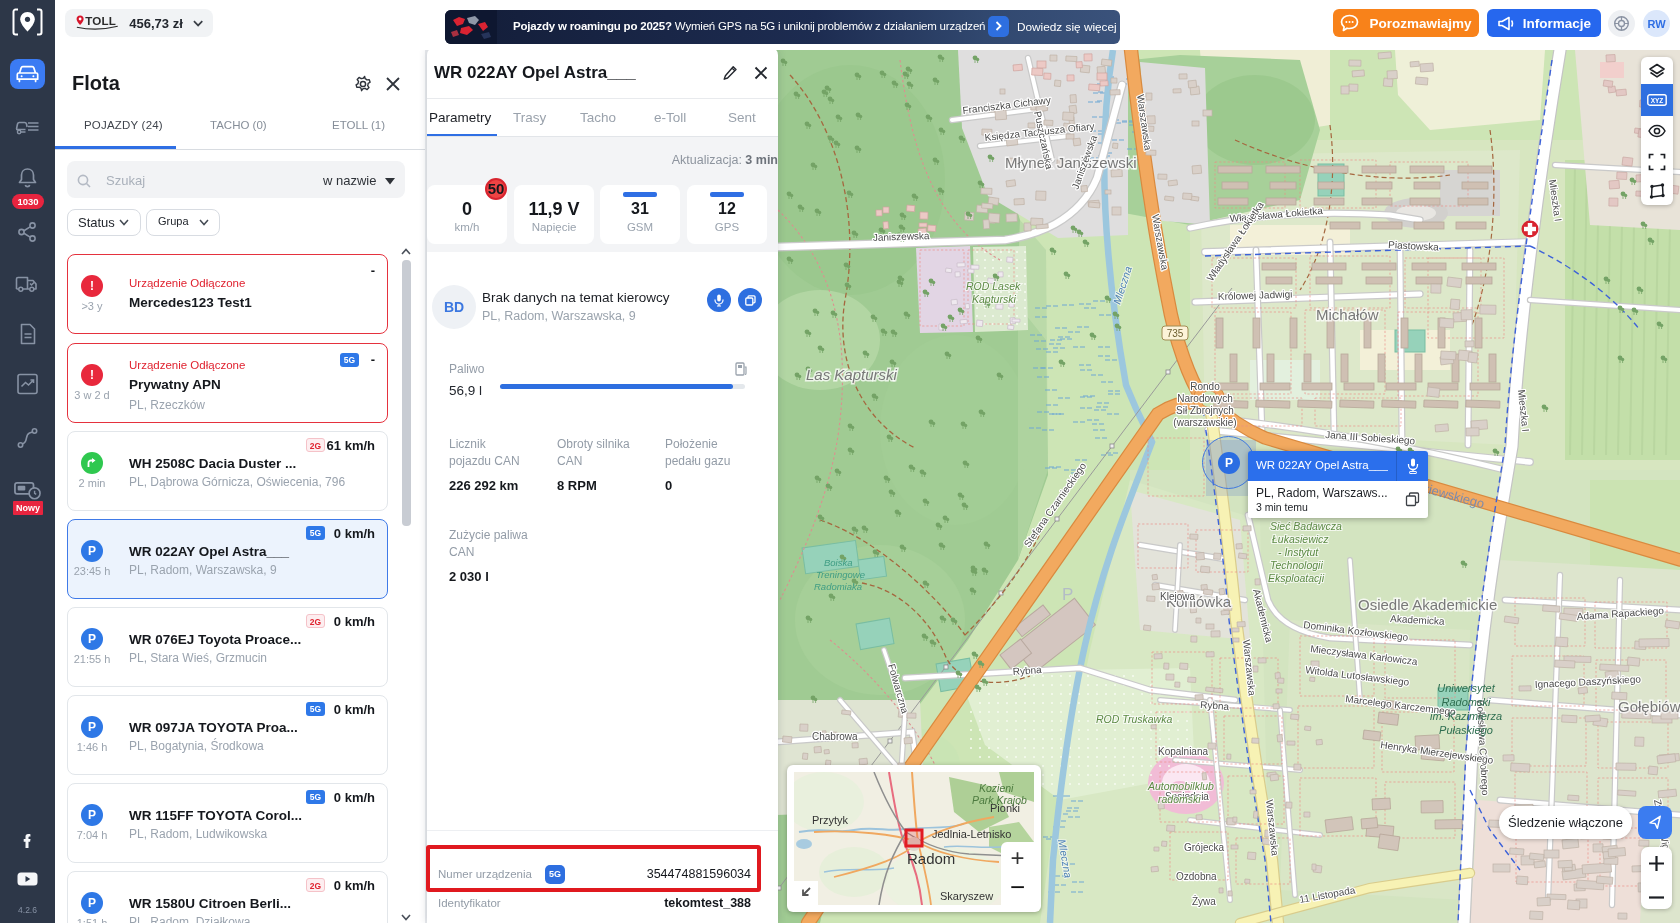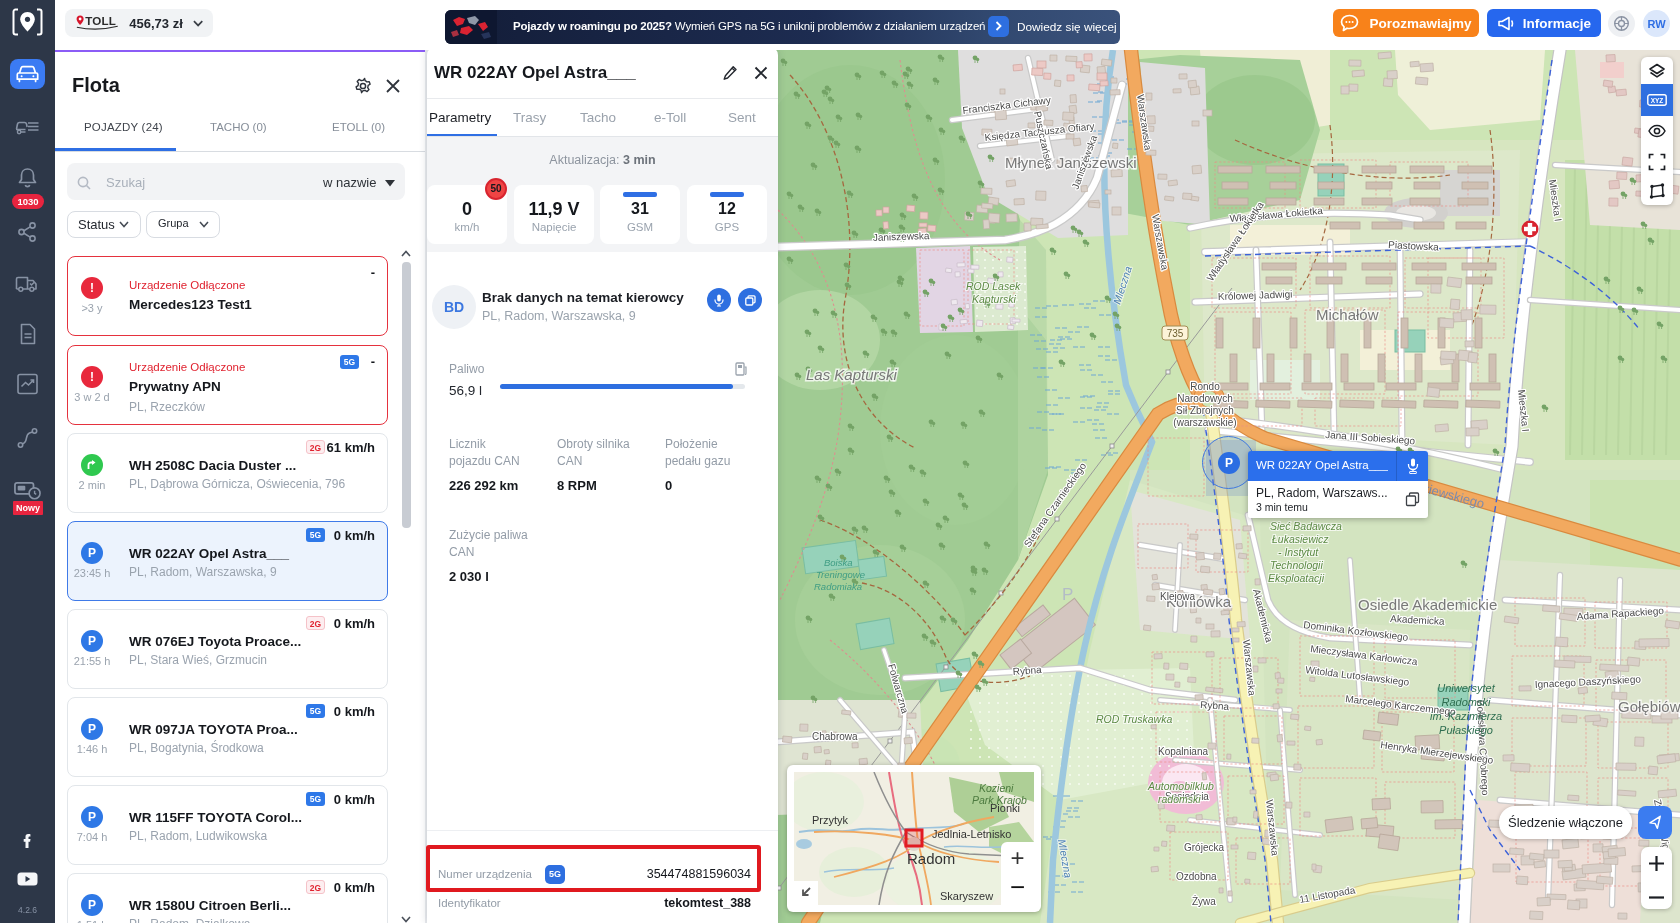--- a/index.html
+++ b/index.html
@@ -6,21 +6,21 @@
 body{position:relative}
 
 #sidebar{position:absolute;left:0;top:0;width:55px;height:923px;background:#2d3748;z-index:50}
 .sic{position:absolute;left:0;width:55px;display:flex;justify-content:center;color:#8792a4}
 
 #topbar{position:absolute;left:55px;top:0;width:1627px;height:50px;background:#fff;z-index:30}
 #etoll{position:absolute;left:10px;top:9px;width:148px;height:28px;background:#f1f3f5;border-radius:8px;display:flex;align-items:center;padding:0 10px}
 #banner{position:absolute;left:390px;top:10px;width:675px;height:34px;border-radius:6px;background:linear-gradient(90deg,#131d38 0%,#1d2c51 55%,#31486f 80%,#3a527b 100%);display:flex;align-items:center;overflow:hidden;color:#fff}
 .tbtn{position:absolute;top:9px;height:28px;border-radius:6px;color:#fff;font-size:13.5px;display:flex;align-items:center;justify-content:center;font-weight:700}
 
-#flota{position:absolute;left:55px;top:46px;width:370px;height:877px;background:#fff;border-top:6px solid #8b5cf6;z-index:20}
+#flota{position:absolute;left:55px;top:46px;width:370px;height:877px;background:#fff;border-top:4px solid #8b5cf6;z-index:20}
 #detail{position:absolute;left:427px;top:47px;width:351px;height:876px;background:#fff;border-radius:8px 8px 0 0;box-shadow:0 0 8px rgba(40,50,70,.18);z-index:25}
 .card{position:absolute;left:12px;width:321px;height:80px;background:#fff;border:1px solid #e2e6ea;border-radius:8px}
 .cicon{position:absolute;left:13px;top:20px;width:22px;height:22px;border-radius:50%;color:#fff;text-align:center;line-height:22px;font-size:12px;font-weight:700}
 .ctime{position:absolute;left:0px;top:45px;width:48px;text-align:center;font-size:11px;color:#9aa3ae}
 .ctit{position:absolute;left:61px;font-size:13.5px;font-weight:700;color:#15181d;white-space:nowrap}
 .csub{position:absolute;left:61px;font-size:12px;color:#9aa3ae;white-space:nowrap}
 .badge2g{position:absolute;width:19px;height:14px;border-radius:3px;font-size:8.5px;font-weight:700;text-align:center;line-height:14px}
 .b2{background:#fdeef0;color:#e02330;border:1px solid #f5c2c8}
 .b5{background:#2e78e8;color:#fff}
 .cspeed{position:absolute;right:12px;font-size:13px;font-weight:700;color:#15181d}
@@ -1438,21 +1438,21 @@
     <div class="abs" style="left:17px;top:22px;font-size:20px;font-weight:700;color:#17191d">Flota</div>
     <svg class="abs" style="left:299px;top:25px" width="18" height="18" viewBox="0 0 18 18">
 <circle cx="9" cy="9" r="2.6" fill="none" stroke="#2f343c" stroke-width="1.5"></circle>
 <path d="M9 1.2 L10 3.4 A6 6 0 0 1 11.9 4.2 L14.2 3.4 L15.6 5.8 L13.9 7.4 A6 6 0 0 1 13.9 9.6 L15.6 11.2 L14.2 13.6 L11.9 12.8 A6 6 0 0 1 10 13.6 L9 15.8 L8 13.6 A6 6 0 0 1 6.1 12.8 L3.8 13.6 L2.4 11.2 L4.1 9.6 A6 6 0 0 1 4.1 7.4 L2.4 5.8 L3.8 3.4 L6.1 4.2 A6 6 0 0 1 8 3.4 Z" fill="none" stroke="#2f343c" stroke-width="1.4" stroke-linejoin="round" transform="rotate(12 9 9)"></path>
 </svg>
     <svg class="abs" style="left:330px;top:26px" width="16" height="16" viewBox="0 0 16 16">
       <path d="M2 2 L14 14 M14 2 L2 14" stroke="#2f343c" stroke-width="1.8"></path>
     </svg>
     <div class="abs" style="left:29px;top:69px;font-size:11.5px;color:#40454d;letter-spacing:.2px">POJAZDY (24)</div>
     <div class="abs" style="left:155px;top:69px;font-size:11.5px;color:#868e99">TACHO (0)</div>
-    <div class="abs" style="left:277px;top:69px;font-size:11.5px;color:#868e99">ETOLL (0)</div>
+    <div class="abs" style="left:277px;top:69px;font-size:11.5px;color:#868e99">ETOLL (1)</div>
     <div class="abs" style="left:0;top:98px;width:370px;height:1px"></div>
     <div class="abs" style="left:0;top:96px;width:121px;height:3px;background:#2f6fe4;top:96px"></div>
     <div class="abs" style="left:0;top:99px;width:370px;height:1px;background:#d8dce1"></div>
     <div class="abs" style="left:12px;top:111px;width:338px;height:37px;background:#f2f3f5;border-radius:8px;top:111px"></div>
     <svg class="abs" style="left:22px;top:124px" width="14" height="14" viewBox="0 0 14 14">
       <circle cx="6" cy="6" r="4.6" fill="none" stroke="#b4bac4" stroke-width="1.6"></circle>
       <path d="M9.5 9.5 L13 13" stroke="#b4bac4" stroke-width="1.6"></path>
     </svg>
     <div class="abs" style="left:51px;top:123px;font-size:13px;color:#a9b0ba">Szukaj</div>
     <div class="abs" style="left:268px;top:123px;font-size:13px;color:#2e3238">w nazwie</div>
@@ -1554,42 +1554,42 @@
     </svg>
     <div class="abs" style="left:0;top:51px;width:351px;height:1px;background:#e8eaed"></div>
     <div class="abs" style="left:2px;top:63px;font-size:13.5px;color:#1b1e24">Parametry</div>
     <div class="abs" style="left:86px;top:63px;font-size:13.5px;color:#9aa2ac">Trasy</div>
     <div class="abs" style="left:153px;top:63px;font-size:13.5px;color:#9aa2ac">Tacho</div>
     <div class="abs" style="left:227px;top:63px;font-size:13.5px;color:#9aa2ac">e-Toll</div>
     <div class="abs" style="left:301px;top:63px;font-size:13.5px;color:#9aa2ac">Sent</div>
     <div class="abs" style="left:0;top:87px;width:70px;height:3px;background:#2f6fe4"></div>
     <div class="abs" style="left:0;top:89px;width:351px;height:1px;background:#e2e5e9"></div>
     <div class="abs" style="left:0;top:90px;width:351px;height:115px;background:#f3f4f6"></div>
-    <div class="abs" style="left:0;top:106px;width:351px;text-align:center;font-size:12.5px;color:#8d949e">Aktualizacja: <b style="color:#6d737b">3 min</b></div>
+    <div class="abs" style="left:0;top:106px;width:351px;text-align:right;font-size:12.5px;color:#8d949e">Aktualizacja: <b style="color:#6d737b">3 min</b></div>
     <div class="statc" style="left:0px;top:138px">
       <div class="statv">0</div>
       <div class="statl">km/h</div>
     </div>
-    <div class="abs" style="left:58px;top:131px;width:22px;height:22px;border-radius:50%;background:#ef4444;border:2.5px solid #d8242f;color:#15181d;font-size:10px;font-weight:700;text-align:center;line-height:17px;z-index:3">50</div>
+    <div class="abs" style="left:58px;top:131px;width:22px;height:22px;border-radius:50%;background:#ef4444;border:2.5px solid #d8242f;color:#15181d;font-size:15px;font-weight:700;text-align:center;line-height:17px;z-index:3">50</div>
     <div class="statc" style="left:87px;top:138px">
       <div class="statv">11,9 V</div>
       <div class="statl">Napięcie</div>
     </div>
     <div class="statc" style="left:173px;top:138px">
       <div style="margin:7px auto 0;width:34px;height:5px;border-radius:2px;background:#2f6fe4"></div>
       <div class="statv" style="margin-top:3px;font-size:16px">31</div>
       <div class="statl">GSM</div>
     </div>
     <div class="statc" style="left:260px;top:138px">
       <div style="margin:7px auto 0;width:34px;height:5px;border-radius:2px;background:#2f6fe4"></div>
       <div class="statv" style="margin-top:3px;font-size:16px">12</div>
       <div class="statl">GPS</div>
     </div>
     <div class="abs" style="left:5px;top:238px;width:44px;height:44px;border-radius:50%;background:#eef1f5;color:#3b77e0;font-size:14px;font-weight:700;display:flex;align-items:center;justify-content:center">BD</div>
-    <div class="abs" style="left:55px;top:243px;font-size:13.5px;font-weight:700;color:#1b1e24">Brak danych na temat kierowcy</div>
+    <div class="abs" style="left:55px;top:243px;font-size:13.5px;font-weight:400;color:#1b1e24">Brak danych na temat kierowcy</div>
     <div class="abs" style="left:55px;top:262px;font-size:12.5px;color:#9aa3ad">PL, Radom, Warszawska, 9</div>
     <div class="abs" style="left:280px;top:241px;width:24px;height:24px;border-radius:50%;background:#2e6fe0;display:flex;align-items:center;justify-content:center">
       <svg width="10" height="13" viewBox="0 0 10 13">
         <rect x="3.2" y="0.5" width="3.6" height="7" rx="1.8" fill="#fff"></rect>
         <path d="M1 5.5 V6 A4 4 0 0 0 9 6 V5.5 M5 10 V12 M3 12 H7" stroke="#fff" stroke-width="1.2" fill="none"></path>
       </svg>
     </div>
     <div class="abs" style="left:311px;top:241px;width:24px;height:24px;border-radius:50%;background:#2e6fe0;display:flex;align-items:center;justify-content:center">
       <svg width="11" height="11" viewBox="0 0 11 11">
         <rect x="3" y="0.8" width="7" height="7" rx="1" fill="none" stroke="#fff" stroke-width="1.3"></rect>

